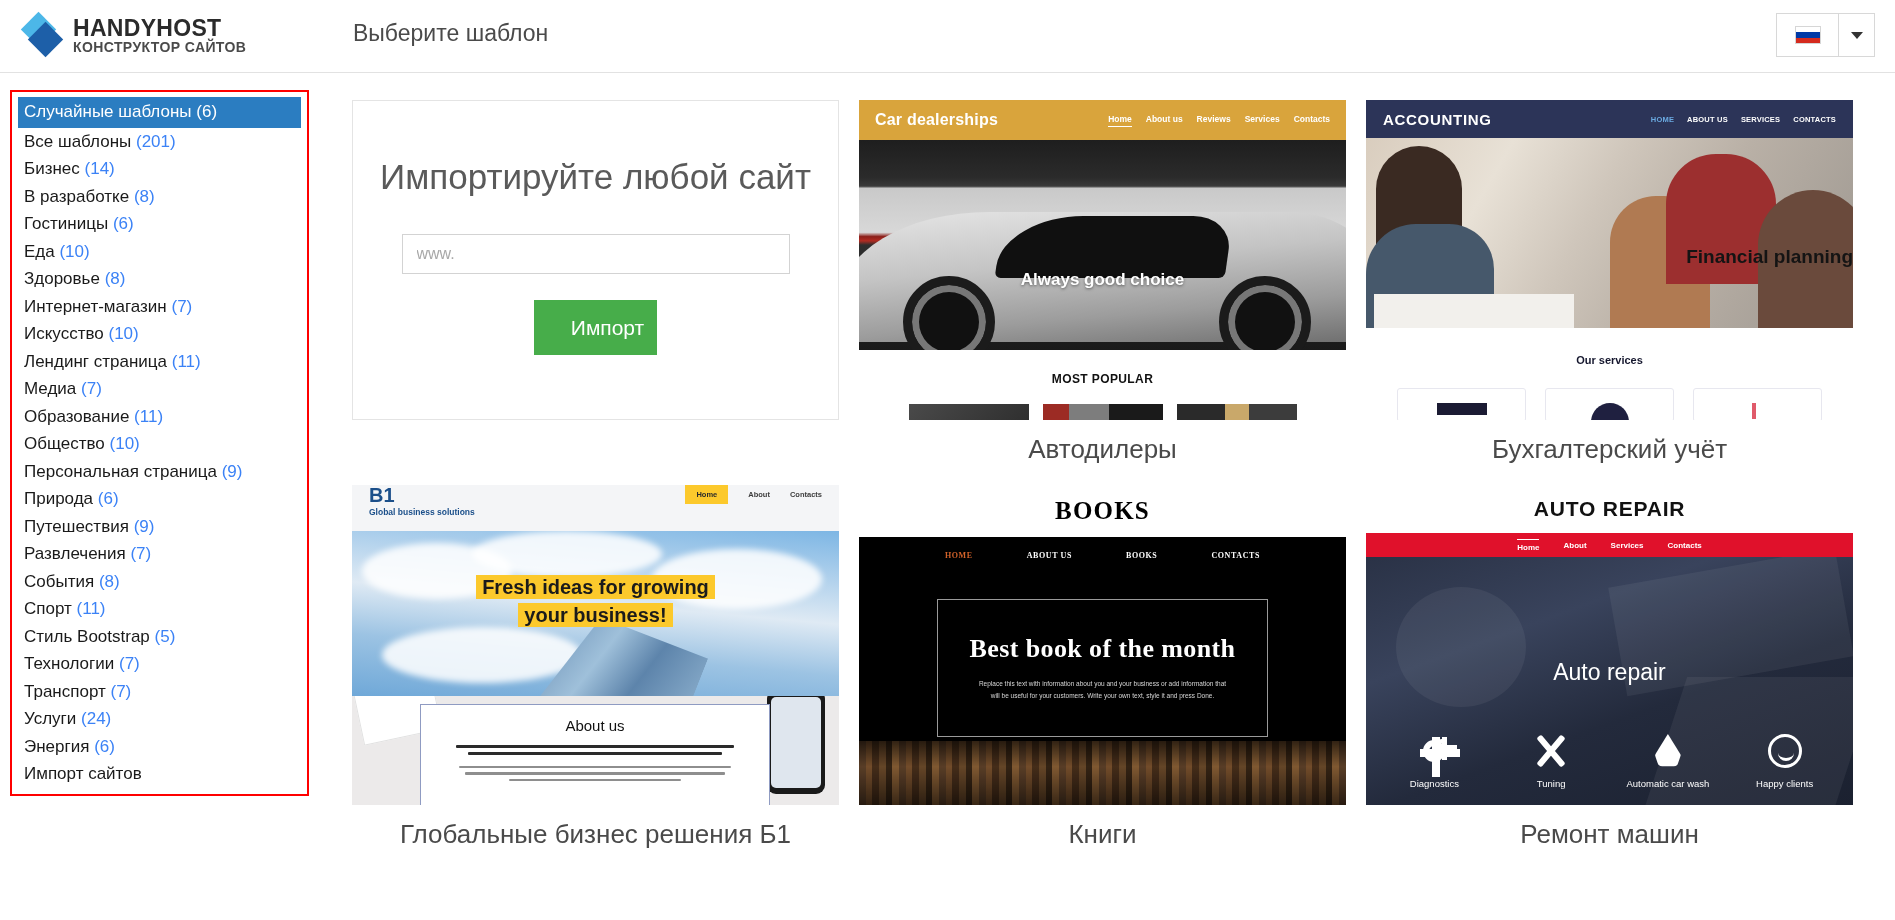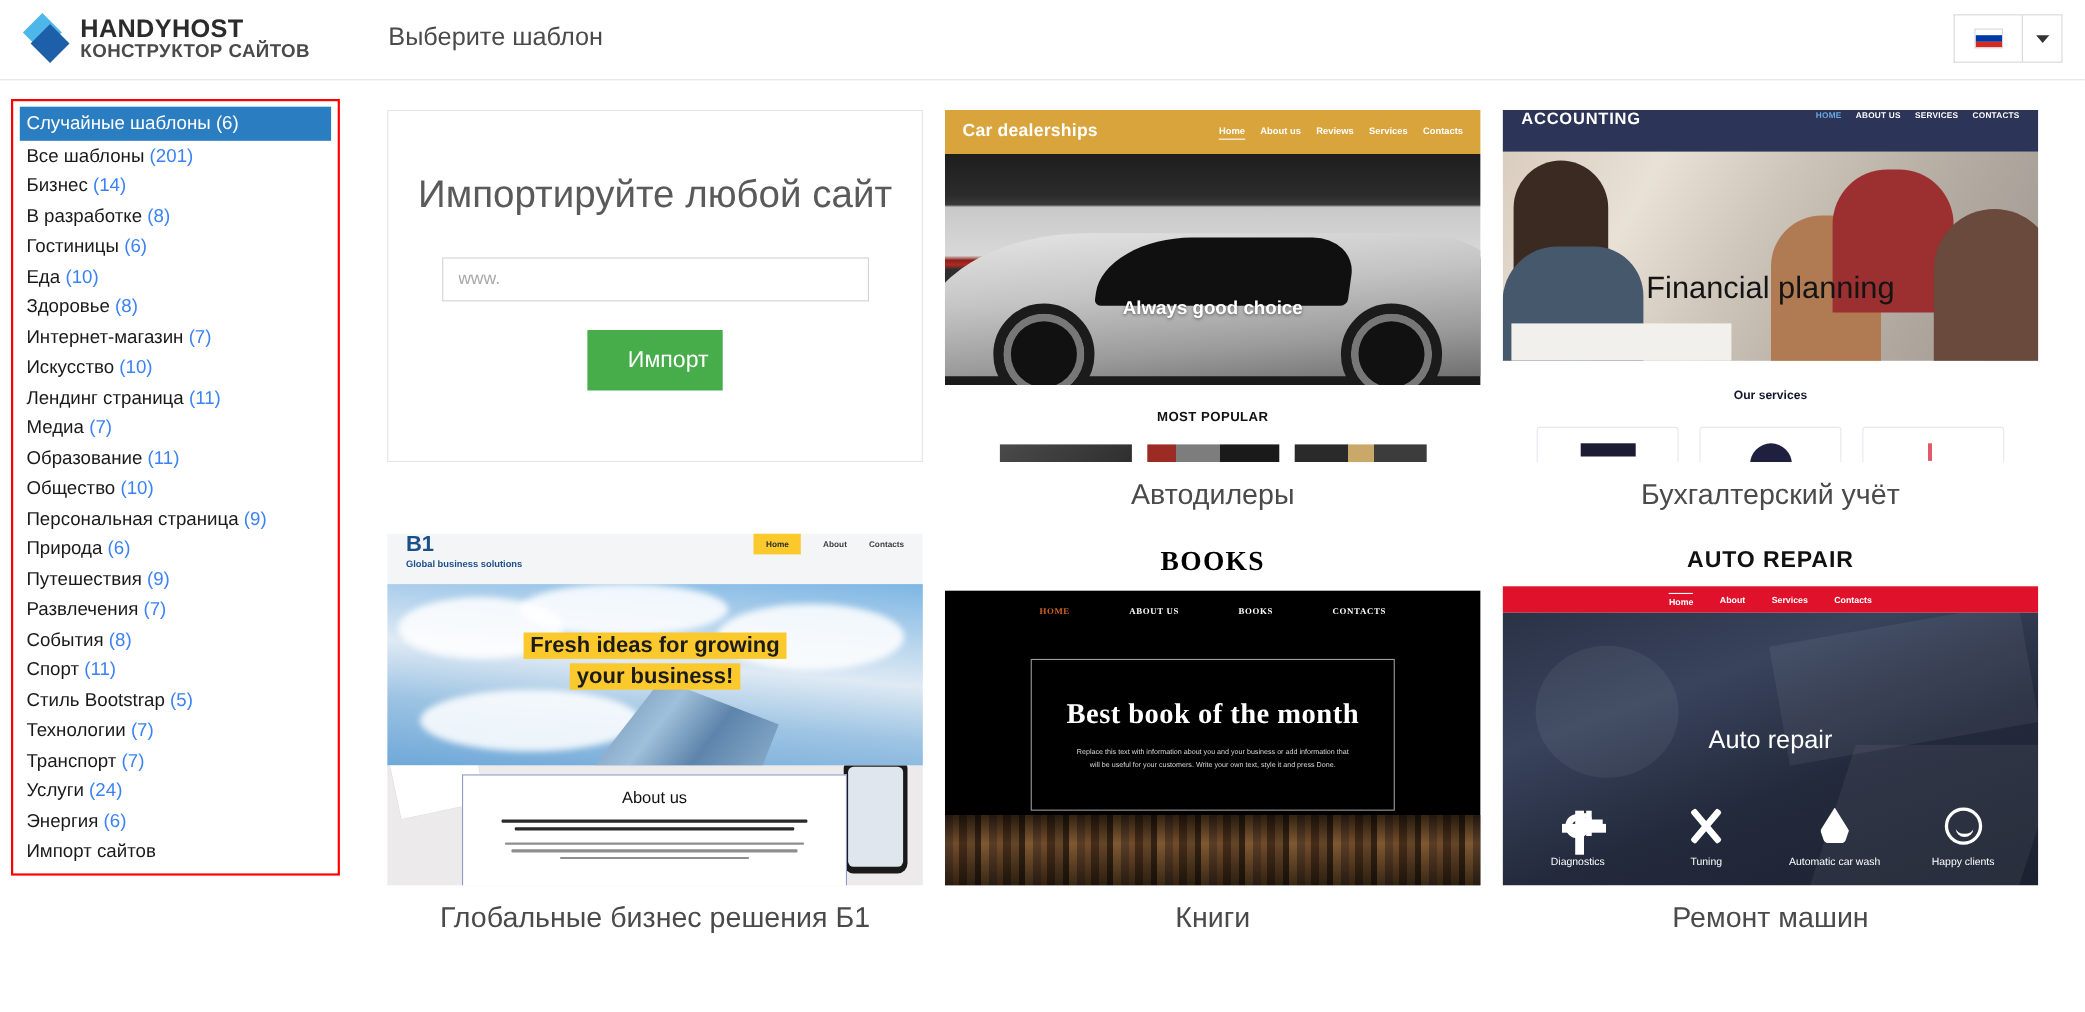--- a/index.html
+++ b/index.html
@@ -32,21 +32,21 @@
     position: absolute; left: 11px; top: 13px;
     width: 25px; height: 25px; background: #1d5fa8;
     transform: rotate(45deg);
   }
   .logo-text { line-height: 1; }
   .logo-text .lt-main {
     font-size: 23px; font-weight: bold; letter-spacing: .3px;
     color: #2b2b2b; display: block;
   }
   .logo-text .lt-sub {
-    font-size: 17px; font-weight: bold; letter-spacing: .4px;
+    font-size: 14px; font-weight: bold; letter-spacing: .4px;
     color: #4a4a4a; display: block; text-align: center; margin-top: 0;
   }
   .page-title {
     position: absolute; left: 353px; top: 20px;
     font-size: 23px; color: #4a4a4a; font-weight: normal;
   }
   .lang-switch {
     position: absolute; right: 20px; top: 13px;
     display: flex; height: 44px;
   }
@@ -178,21 +178,21 @@
     color: #111; letter-spacing: .4px;
   }
   .cd-tiles { display: flex; gap: 14px; justify-content: center; margin-top: 18px; }
   .cd-tile { width: 120px; height: 40px; background: #3a3a3a; }
   .cd-tile.t1 { background: linear-gradient(135deg,#4a4a4a,#2a2a2a); }
   .cd-tile.t2 { background: linear-gradient(90deg,#9c2b24 0 22%, #7d7d7d 22% 55%, #1a1a1a 55% 100%); }
   .cd-tile.t3 { background: linear-gradient(90deg,#2a2a2a 0 40%, #c9a86a 40% 60%, #3c3c3c 60% 100%); }
 
   
   .ac-head {
-    height: 38px; background: #2c3458; display: flex; 
+    height: 38px; background: #2c3458; display: flex; align-items: center;
     justify-content: space-between; padding: 0 17px;
   }
   .ac-logo { color: #fff; font-size: 15px; font-weight: bold; letter-spacing: .7px; }
   .ac-nav { display: flex; gap: 13px; }
   .ac-nav span { color: #fff; font-size: 7.5px; font-weight: 600; letter-spacing: .2px; }
   .ac-nav span.on { color: #6aa9e0; }
   .ac-hero {
     height: 190px; position: relative; overflow: hidden;
     background: linear-gradient(120deg,#d9cdbe 0%, #e8e1d6 25%, #cfc6bb 45%, #b9b0a6 65%, #9d9790 100%);
   }
@@ -202,22 +202,22 @@
   .ac-p.p1 { left: 10px; top: 8px; width: 86px; height: 150px; background: #3a2a22; border-radius: 45px 45px 0 0; }
   .ac-p.p2 { left: 0px; top: 86px; width: 128px; height: 110px; background: #46586b; border-radius: 50px 45px 0 0; }
   .ac-p.p3 { left: 244px; top: 58px; width: 100px; height: 140px; background: #b07a52; border-radius: 46px 46px 0 0; }
   .ac-p.p4 { left: 300px; top: 16px; width: 110px; height: 130px; background: #9c2f2f; border-radius: 50px 50px 0 0; }
   .ac-p.p5 { left: 392px; top: 52px; width: 110px; height: 150px; background: #6a4a3c; border-radius: 55px 55px 0 0; }
   .ac-desk {
     position: absolute; left: 8px; bottom: 0; width: 200px; height: 34px;
     background: #f2f0ec;
   }
   .ac-hero-text {
-    position: absolute; left: 0; right: 0; top: 108px; text-align: center;
-    color: #141414; font-size: 28px; font-weight: 400;
+    position: absolute; left: 0; right: 0; top: 108px; text-align: right;
+    color: #141414; font-size: 19px; font-weight: 700;
   }
   .ac-section { background: #fff; padding-top: 26px; }
   .ac-sec-title { text-align: center; font-size: 11px; font-weight: bold; color: #15172e; }
   .ac-cards { display: flex; gap: 19px; justify-content: center; margin-top: 22px; }
   .ac-card {
     width: 129px; height: 34px; border: 1px solid #e7e7ef; border-radius: 3px;
     background: #fff; position: relative; overflow: hidden;
   }
   .ac-card .glyph { position: absolute; left: 50%; top: 14px; transform: translateX(-50%); }
   .ac-g1 { width: 50px; height: 12px; background: #1b1b33; }

